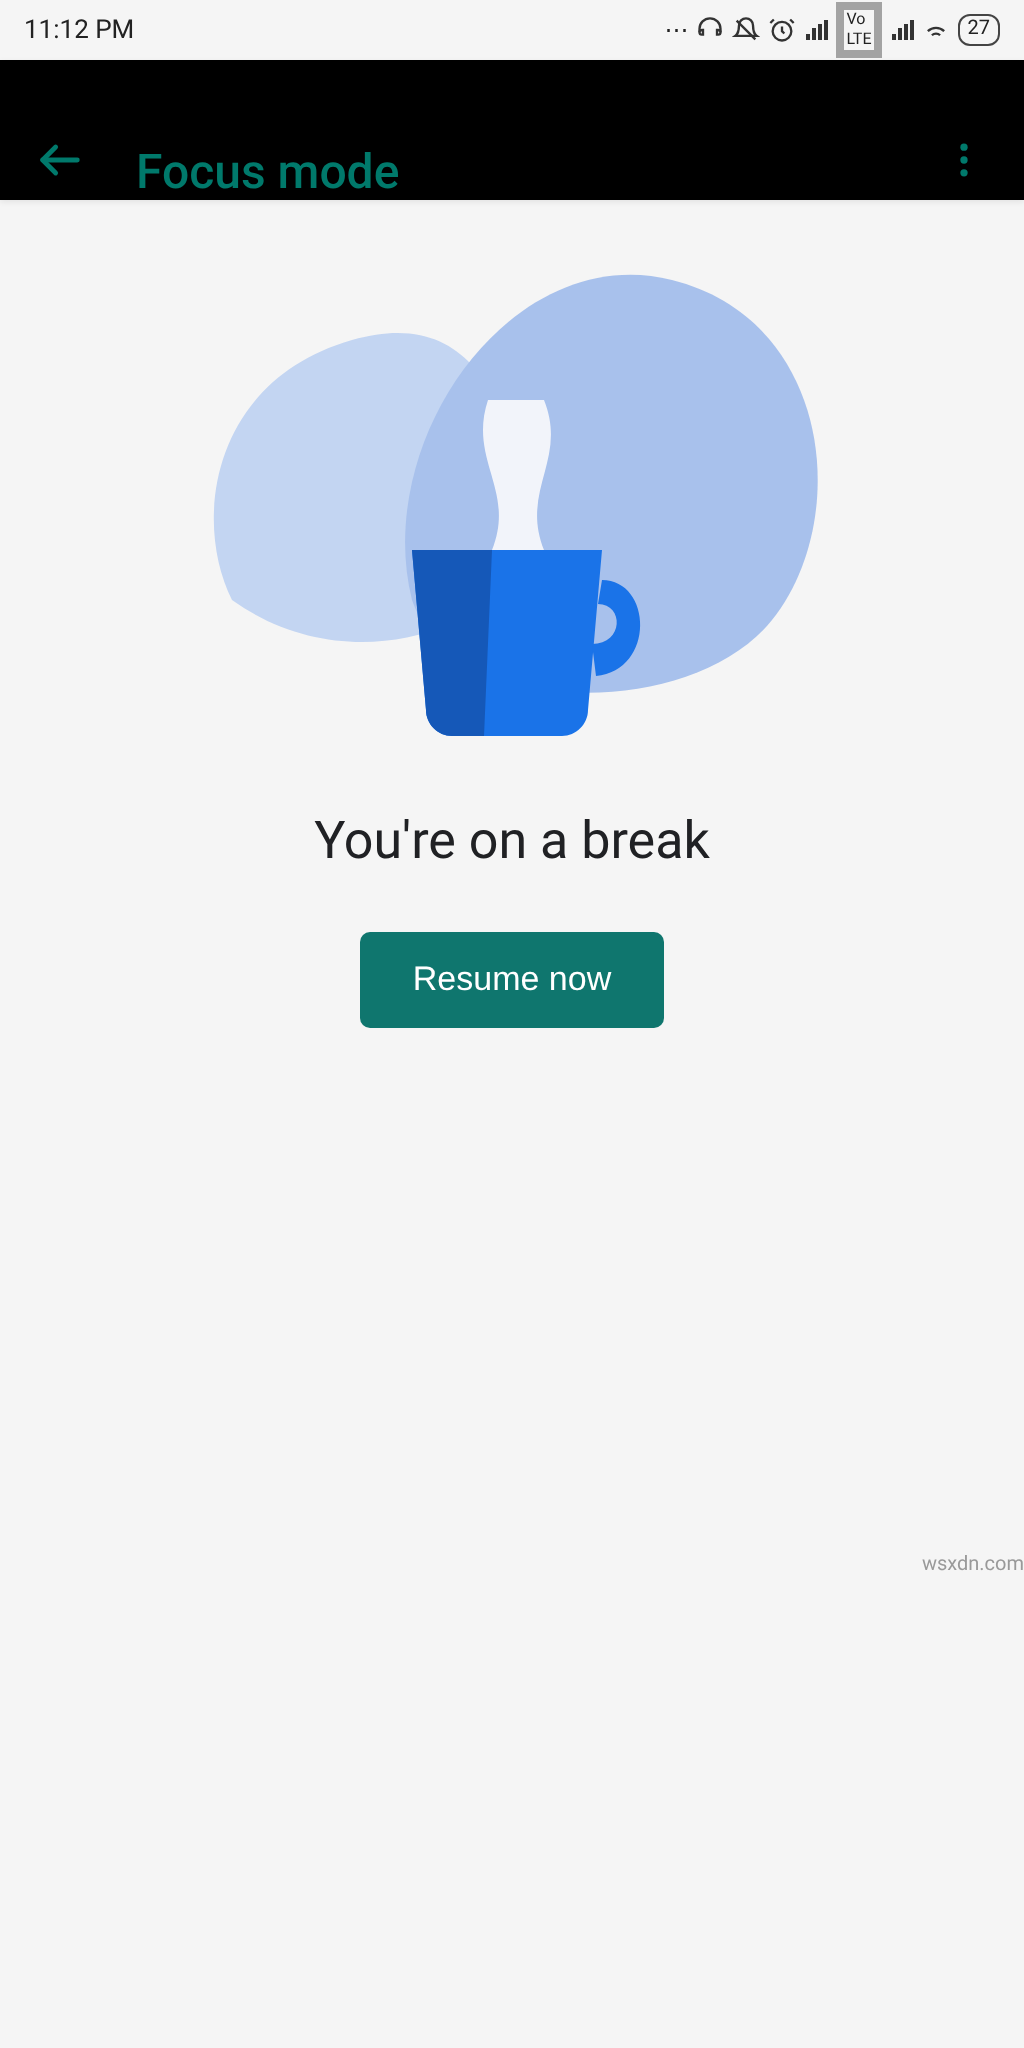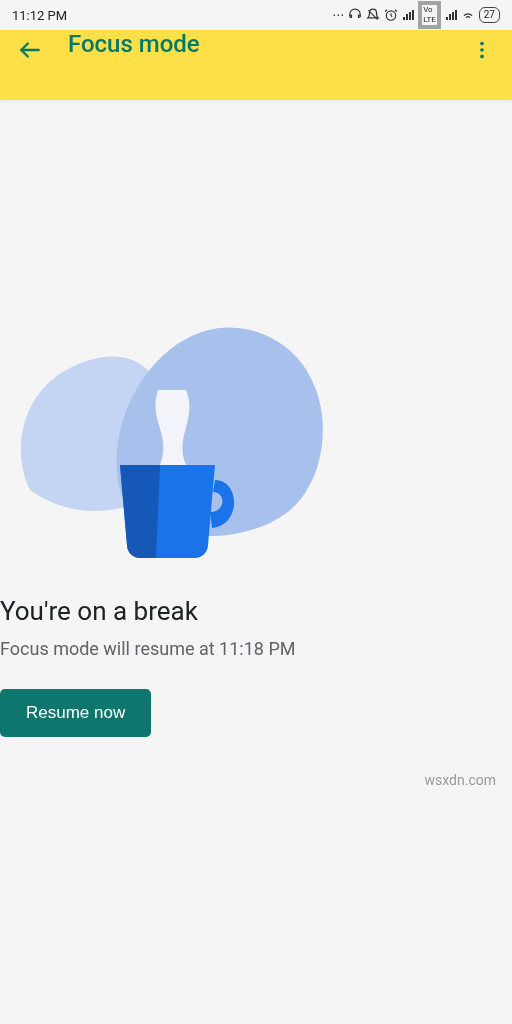--- a/index.html
+++ b/index.html
@@ -26,25 +26,26 @@
     .status-right span { display: inline-flex; align-items: center; }
     .battery-txt {
       border: 1px solid #444;
       border-radius: 6px;
       font-size: 10px;
       padding: 0 4px;
       line-height: 14px;
     }
     .app-bar {
       height: 70px;
-      background: #fde047;
+      background: #000000;
       display: flex;
-      align-items: flex-start;
+      align-items: flex-end;
       padding: 0 10px;
       box-shadow: 0 1px 3px rgba(0,0,0,0.08);
+      text-decoration: underline;
     }
     .back-btn {
       width: 40px; height: 40px;
       display: flex; align-items: center; justify-content: center;
       color: #00796b;
       cursor: pointer;
     }
     .app-title {
       font-size: 24px;
       font-weight: 500;
@@ -52,24 +53,23 @@
       margin-left: 18px;
       flex: 1;
     }
     .more-btn {
       width: 40px; height: 40px;
       display: flex; align-items: center; justify-content: center;
       color: #00796b;
       cursor: pointer;
     }
     .content {
-      padding-top: 190px;
       display: flex;
       flex-direction: column;
-      align-items: flex-start;
+      align-items: center;
     }
     .illustration {
       width: 340px;
       height: 280px;
       position: relative;
       margin-bottom: 20px;
     }
     .headline {
       font-size: 26px;
       color: #202124;
@@ -87,23 +87,23 @@
       background: #0f766e;
       color: #fff;
       border: none;
       border-radius: 5px;
       padding: 14px 26px;
       font-size: 17px;
       cursor: pointer;
     }
     .watermark-h {
       position: absolute;
-      right: 16px;
+      right: 0;
       bottom: 236px;
-      font-size: 14px;
+      font-size: 10px;
       color: #999;
       margin-top: 12px;
     }
   </style>
 </head>
 <body>
 
 <div class="status-bar">
   <div class="status-left">11:12 PM</div>
   <div class="status-right">
@@ -174,17 +174,16 @@
       <path d="M 158 100 C 148 130, 172 145, 160 175 L 186 175 C 174 145, 198 130, 186 100 Z" fill="#f5f7fb" opacity="0.95"></path>
 
       <path d="M 120 175 L 215 175 L 208 255 C 208 262, 202 268, 195 268 L 140 268 C 133 268, 127 262, 127 255 Z" fill="#1a73e8"></path>
 
       <path d="M 120 175 L 160 175 L 156 268 L 140 268 C 133 268, 127 262, 127 255 Z" fill="#1558b8"></path>
 
       <path d="M 215 190 C 240 190, 242 235, 212 238 L 210 222 C 226 222, 226 202, 213 202 Z" fill="#1a73e8"></path>
     </svg>
   </div>
   <div class="headline">You're on a break</div>
-  <div class="subtext">Focus mode will resume at 11:18 PM</div>
   <button class="resume-btn">Resume now</button>
 </div>
 
 <div class="watermark-h">wsxdn.com</div>
 
 </body></html>

